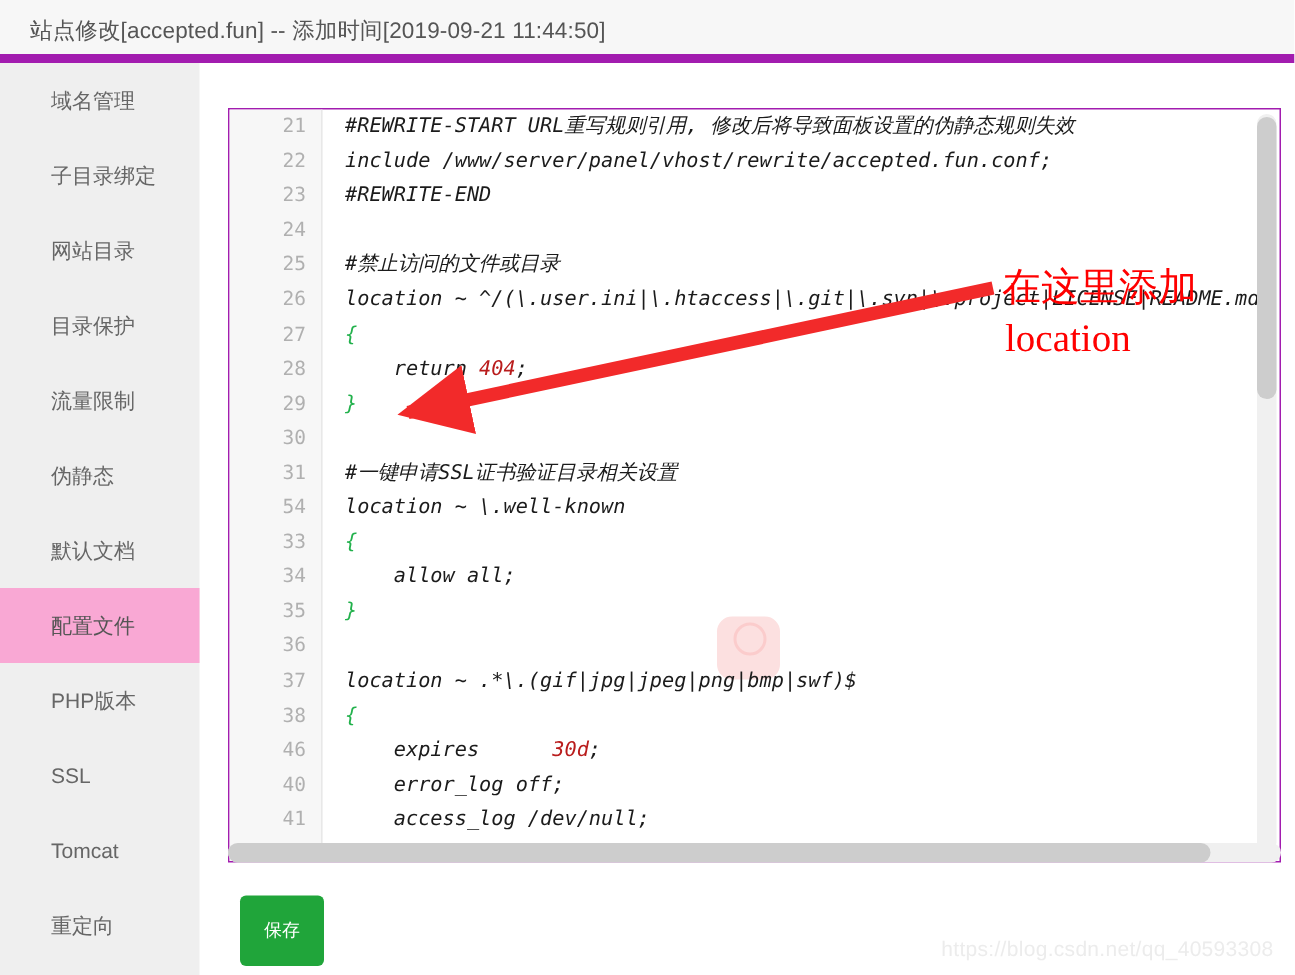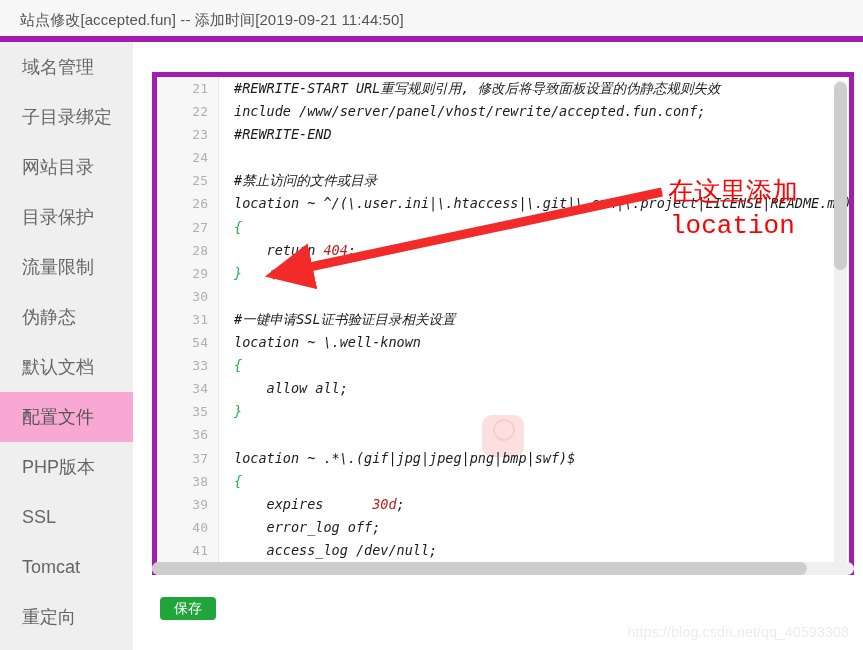--- a/index.html
+++ b/index.html
@@ -38,40 +38,40 @@
   #sidebar {
     position: absolute;
     left: 0; top: 42px;
     width: 133px;
     height: 608px;
     background: #efefef;
   }
   .side-item {
     height: 50px;
     line-height: 50px;
-    padding-left: 22px;
-    font-size: 18px;
+    padding-left: 34px;
+    font-size: 14px;
     color: #666666;
     box-sizing: border-box;
     white-space: nowrap;
     cursor: pointer;
   }
   .side-item.active {
     background: #f9a8d4;
     color: #555555;
   }
 
   
   #editor-panel {
     position: absolute;
     left: 152px; top: 72px;
     width: 702px;
     height: 503px;
     background: #ffffff;
-    border: 5px solid #a21caf;
+    border: 1px solid #a21caf;
     box-sizing: border-box;
     overflow: hidden;
   }
   #gutter {
     position: absolute;
     left: 0; top: 0;
     width: 62px;
     height: 100%;
     background: #f7f7f7;
     border-right: 1px solid #e8e8e8;
@@ -174,36 +174,36 @@
   #anno-text {
     position: absolute;
     left: 668px; top: 175px;
     color: #ff0000;
     font-family: "Liberation Serif", "DejaVu Serif", serif;
     font-size: 26px;
     line-height: 34px;
     white-space: nowrap;
   }
   #anno-line2 {
-    font-family: Liberation Mono, monospace;
+    font-family: Liberation Serif, serif;
     font-size: 26px;
     display: block;
     margin-left: 2px;
   }
 
   
   #save-button {
     position: absolute;
     left: 160px; top: 597px;
-    width: 56px; height: 23px;
+    width: 56px; height: 47px;
     background: #20a53a;
     border: none;
     border-radius: 4px;
     color: #ffffff;
-    font-size: 14px;
+    font-size: 12px;
     font-family: "Liberation Sans", "DejaVu Sans", sans-serif;
     cursor: pointer;
     padding: 0;
   }
 
   
   #watermark {
     position: absolute;
     right: 14px; bottom: 10px;
     font-size: 14px;
@@ -247,21 +247,21 @@
       <div class="ln">29</div>
       <div class="ln">30</div>
       <div class="ln">31</div>
       <div class="ln">54</div>
       <div class="ln">33</div>
       <div class="ln">34</div>
       <div class="ln">35</div>
       <div class="ln">36</div>
       <div class="ln">37</div>
       <div class="ln">38</div>
-      <div class="ln">39</div>
+      <div class="ln">46</div>
       <div class="ln">40</div>
       <div class="ln">41</div>
       <div class="ln">42</div>
     </div>
   <div id="code-area">
     <div id="pink-blob"></div>
     <div id="code-lines"><div class="cl">#REWRITE-START URL重写规则引用, 修改后将导致面板设置的伪静态规则失效</div><div class="cl">include /www/server/panel/vhost/rewrite/accepted.fun.conf;</div><div class="cl">#REWRITE-END</div><div class="cl"></div><div class="cl">#禁止访问的文件或目录</div><div class="cl">location ~ ^/(\.user.ini|\.htaccess|\.git|\.svn|\.project|LICENSE|README.md)</div><div class="cl"><span class="tok-brace">{</span></div><div class="cl">    return <span class="tok-num">404</span>;</div><div class="cl"><span class="tok-brace">}</span></div><div class="cl"></div><div class="cl">#一键申请SSL证书验证目录相关设置</div><div class="cl">location ~ \.well-known</div><div class="cl"><span class="tok-brace">{</span></div><div class="cl">    allow all;</div><div class="cl"><span class="tok-brace">}</span></div><div class="cl"></div><div class="cl">location ~ .*\.(gif|jpg|jpeg|png|bmp|swf)$</div><div class="cl"><span class="tok-brace">{</span></div><div class="cl">    expires      <span class="tok-num">30d</span>;</div><div class="cl">    error_log off;</div><div class="cl">    access_log /dev/null;</div><div class="cl"><span class="tok-brace">}</span></div></div>
   </div>
   <div id="vscroll-track">
     <div id="vscroll-thumb"></div>

